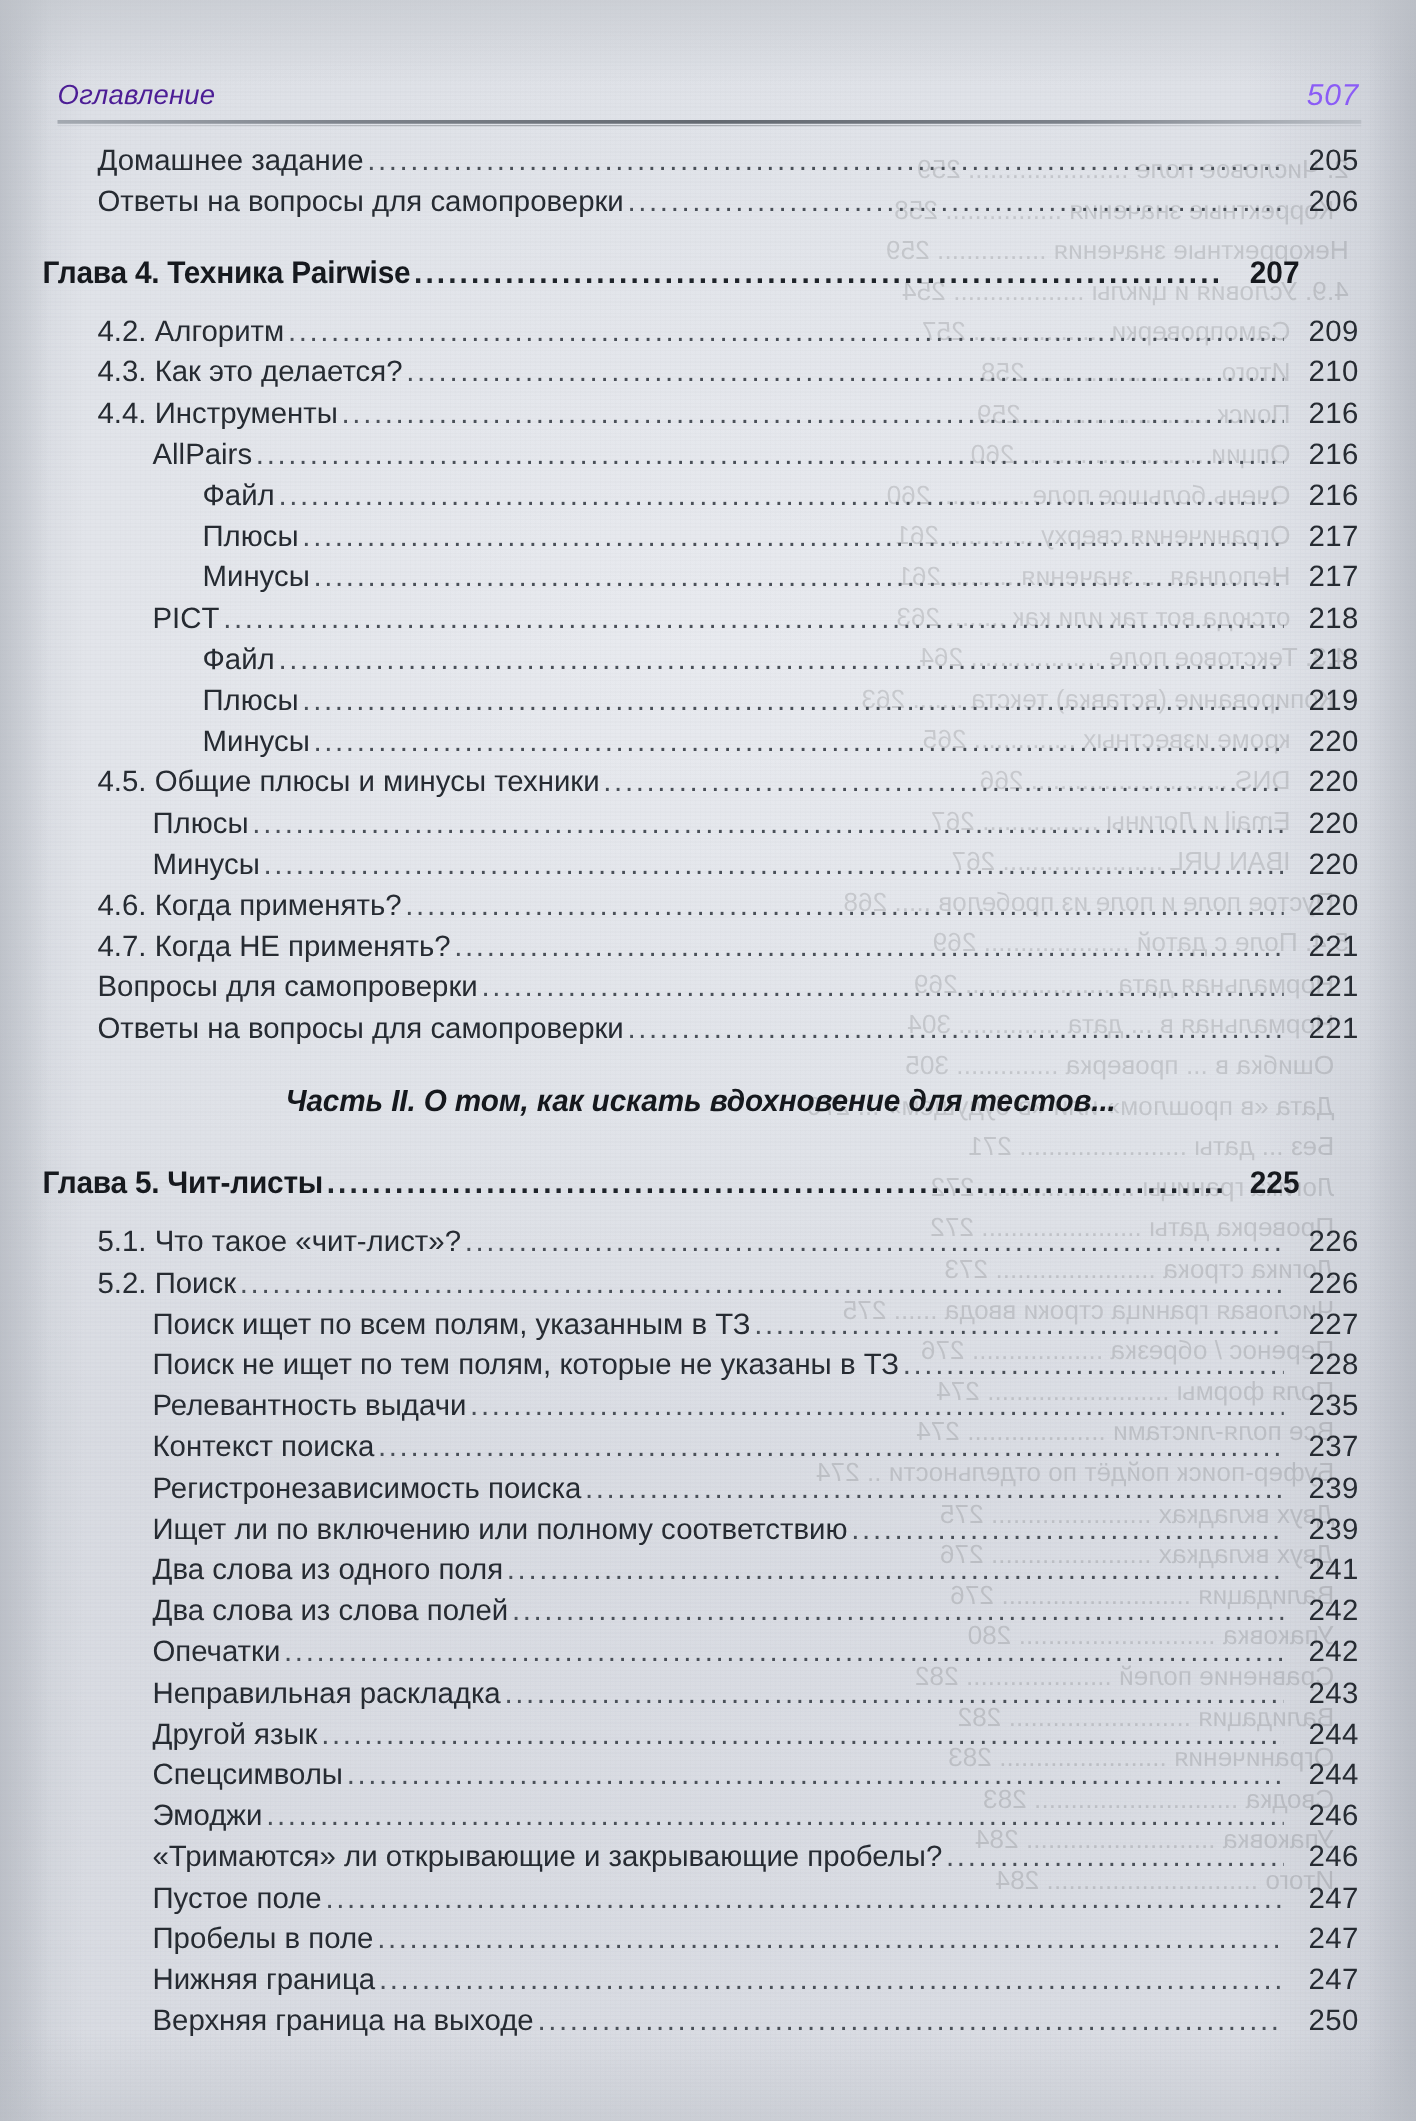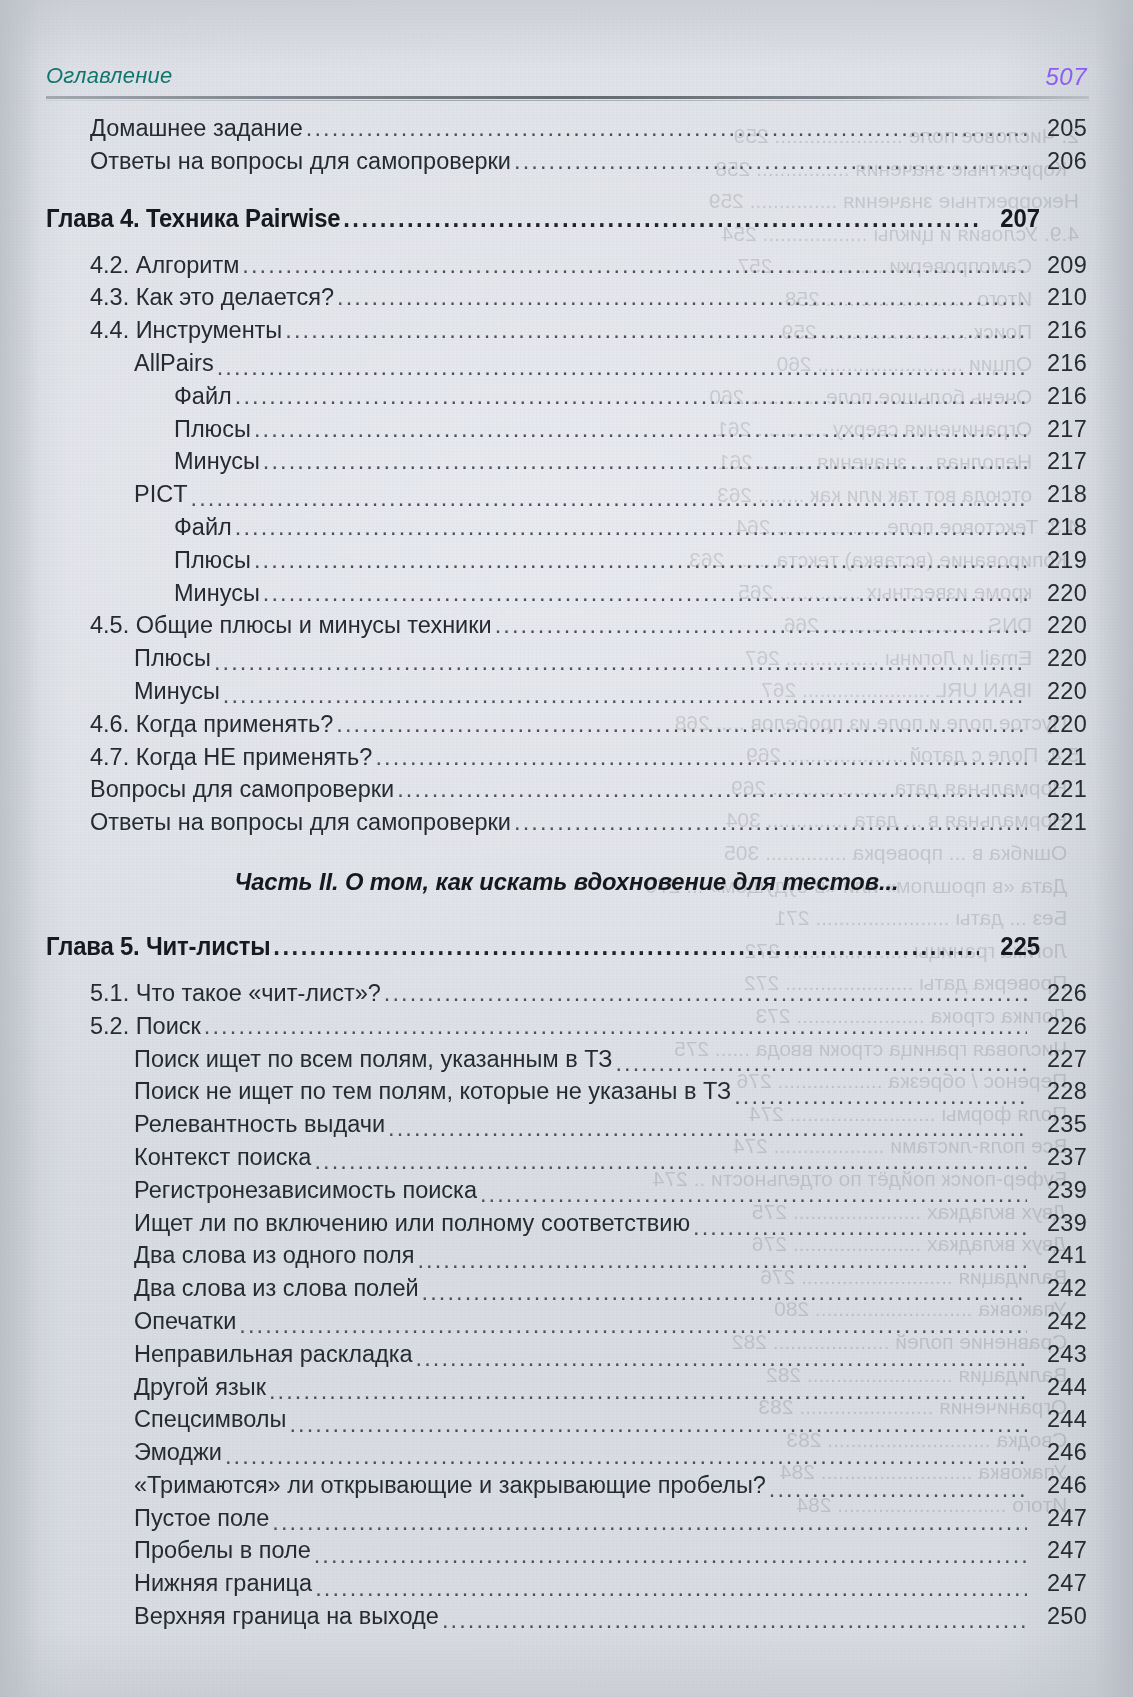--- a/index.html
+++ b/index.html
@@ -76,21 +76,21 @@
     right: 46px;
     top: 63px;
     height: 34px;
   }
   .runhead .rh-left {
     position: absolute;
     left: 0;
     top: 0;
     font-style: italic;
     font-size: 22px;
-    color: #0f766e;
+    color: #4c1d95;
     letter-spacing: .2px;
   }
   .runhead .rh-right {
     position: absolute;
     right: 0;
     top: 0;
     font-style: italic;
     font-size: 24px;
     color: #8b5cf6;
     letter-spacing: .5px;
@@ -109,21 +109,21 @@
     left: 0;
     right: -2px;
     top: 36.5px;
     height: 1px;
     background: linear-gradient(90deg, rgba(150,155,162,.15) 0%, rgba(110,115,122,.55) 40%, rgba(150,155,162,.2) 100%);
   }
 
   
   #toc {
     position: absolute;
-    left: 46px;
+    left: 34px;
     right: 46px;
     top: 112px;
   }
 
   .row {
     display: flex;
     align-items: baseline;
     color: #262b32;
     font-size: 23.5px;
     line-height: 32.8px;
@@ -150,21 +150,21 @@
   .row .pg {
     flex: 0 0 auto;
     text-align: right;
     min-width: 56px;
     letter-spacing: .3px;
   }
 
   
   .lvl0 { padding-left: 0px; }
   .lvl1 { padding-left: 44px; }
-  .lvl2 { padding-left: 88px; align-items: flex-end; }
+  .lvl2 { padding-left: 88px; }
   .lvl3 { padding-left: 128px; justify-content: flex-end; }
 
   
   .row.chapter {
     font-weight: bold;
     font-size: 25px;
     line-height: 40px;
     letter-spacing: -.2px;
     color: #16191e;
     transform: scaleX(.955);

